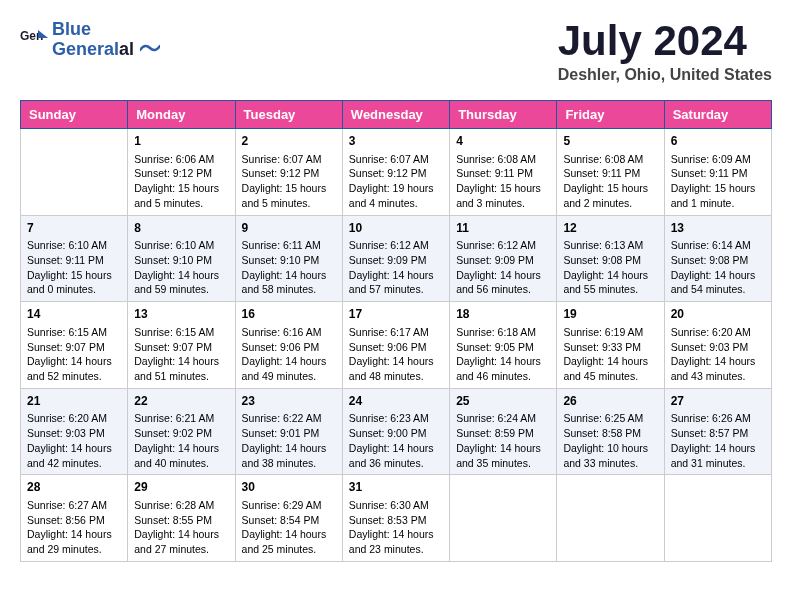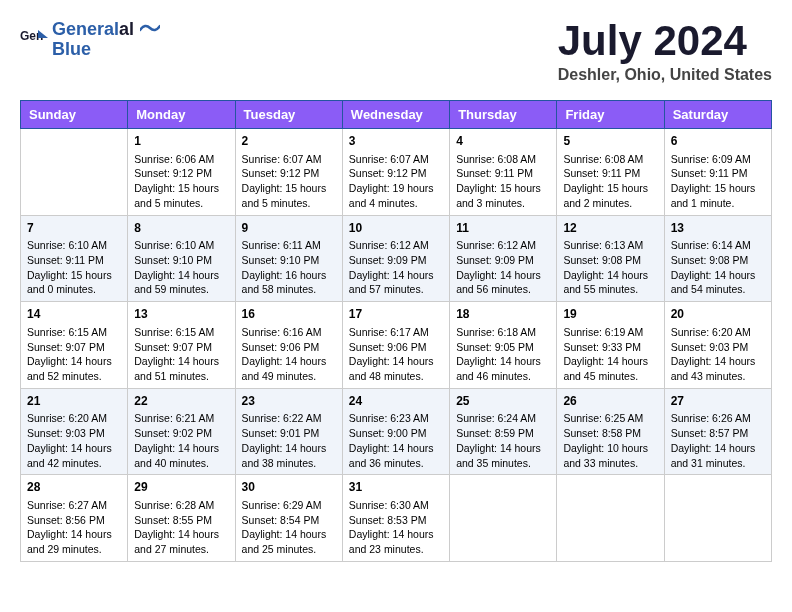--- a/index.html
+++ b/index.html
@@ -39,21 +39,21 @@
       color: #444;
       margin-top: 4px;
       font-weight: bold;
     }
     .calendar {
       width: 100%;
       border-collapse: collapse;
       border: 1px solid #ccc;
     }
     .calendar th {
-      background-color: #8b5cf6;
+      background-color: #ec4899;
       color: #fff;
       font-size: 13px;
       font-weight: bold;
       padding: 6px 8px;
       text-align: left;
       border: 1px solid #2555a0;
     }
     .calendar td {
       vertical-align: top;
       padding: 4px 6px;
@@ -82,27 +82,27 @@
 </head>
 <body>
 
 <div class="header">
   <div class="logo">
     <svg class="logo-icon" viewBox="0 0 28 28">
       <text x="0" y="14" font-size="12" font-weight="bold" fill="#1a1a2e">Gen</text>
       <polygon points="18,4 28,12 18,12" fill="#2c5fa8"></polygon>
     </svg>
     <div>
+      <div style="font-size:18px; font-weight:bold; color:#2c5fa8; line-height:1.1;">Blue</div>
       <div style="font-size:18px; font-weight:bold; color:#1a1a2e; line-height:1.1;">
         <span style="color:#2c5fa8;">General</span><span style="color:#1a1a2e;">al</span>
         <svg width="20" height="14" viewBox="0 0 20 14" style="vertical-align:middle; margin-left:1px;">
           <path d="M0,7 Q5,0 10,5 Q15,10 20,3" stroke="#2c5fa8" stroke-width="2.5" fill="none" stroke-linecap="round"></path>
         </svg>
       </div>
-      <div style="font-size:18px; font-weight:bold; color:#2c5fa8; line-height:1.1;">Blue</div>
     </div>
   </div>
   <div class="title-area">
     <div class="month-title">July 2024</div>
     <div class="location">Deshler, Ohio, United States</div>
   </div>
 </div>
 
 <table class="calendar">
   <thead>
@@ -122,21 +122,21 @@
         <td><span class="day-num">1</span><span>Sunrise: 6:06 AM</span><br><span>Sunset: 9:12 PM</span><br><span>Daylight: 15 hours and 5 minutes.</span></td>
         <td><span class="day-num">2</span><span>Sunrise: 6:07 AM</span><br><span>Sunset: 9:12 PM</span><br><span>Daylight: 15 hours and 5 minutes.</span></td>
         <td><span class="day-num">3</span><span>Sunrise: 6:07 AM</span><br><span>Sunset: 9:12 PM</span><br><span>Daylight: 19 hours and 4 minutes.</span></td>
         <td><span class="day-num">4</span><span>Sunrise: 6:08 AM</span><br><span>Sunset: 9:11 PM</span><br><span>Daylight: 15 hours and 3 minutes.</span></td>
         <td><span class="day-num">5</span><span>Sunrise: 6:08 AM</span><br><span>Sunset: 9:11 PM</span><br><span>Daylight: 15 hours and 2 minutes.</span></td>
         <td><span class="day-num">6</span><span>Sunrise: 6:09 AM</span><br><span>Sunset: 9:11 PM</span><br><span>Daylight: 15 hours and 1 minute.</span></td>
       </tr>
       <tr class="row-even">
         <td><span class="day-num">7</span><span>Sunrise: 6:10 AM</span><br><span>Sunset: 9:11 PM</span><br><span>Daylight: 15 hours and 0 minutes.</span></td>
         <td><span class="day-num">8</span><span>Sunrise: 6:10 AM</span><br><span>Sunset: 9:10 PM</span><br><span>Daylight: 14 hours and 59 minutes.</span></td>
-        <td><span class="day-num">9</span><span>Sunrise: 6:11 AM</span><br><span>Sunset: 9:10 PM</span><br><span>Daylight: 16 hours and 58 minutes.</span></td>
+        <td><span class="day-num">9</span><span>Sunrise: 6:11 AM</span><br><span>Sunset: 9:10 PM</span><br><span>Daylight: 14 hours and 58 minutes.</span></td>
         <td><span class="day-num">10</span><span>Sunrise: 6:12 AM</span><br><span>Sunset: 9:09 PM</span><br><span>Daylight: 14 hours and 57 minutes.</span></td>
         <td><span class="day-num">11</span><span>Sunrise: 6:12 AM</span><br><span>Sunset: 9:09 PM</span><br><span>Daylight: 14 hours and 56 minutes.</span></td>
         <td><span class="day-num">12</span><span>Sunrise: 6:13 AM</span><br><span>Sunset: 9:08 PM</span><br><span>Daylight: 14 hours and 55 minutes.</span></td>
         <td><span class="day-num">13</span><span>Sunrise: 6:14 AM</span><br><span>Sunset: 9:08 PM</span><br><span>Daylight: 14 hours and 54 minutes.</span></td>
       </tr>
       <tr class="row-odd">
         <td><span class="day-num">14</span><span>Sunrise: 6:15 AM</span><br><span>Sunset: 9:07 PM</span><br><span>Daylight: 14 hours and 52 minutes.</span></td>
         <td><span class="day-num">13</span><span>Sunrise: 6:15 AM</span><br><span>Sunset: 9:07 PM</span><br><span>Daylight: 14 hours and 51 minutes.</span></td>
         <td><span class="day-num">16</span><span>Sunrise: 6:16 AM</span><br><span>Sunset: 9:06 PM</span><br><span>Daylight: 14 hours and 49 minutes.</span></td>
         <td><span class="day-num">17</span><span>Sunrise: 6:17 AM</span><br><span>Sunset: 9:06 PM</span><br><span>Daylight: 14 hours and 48 minutes.</span></td>

